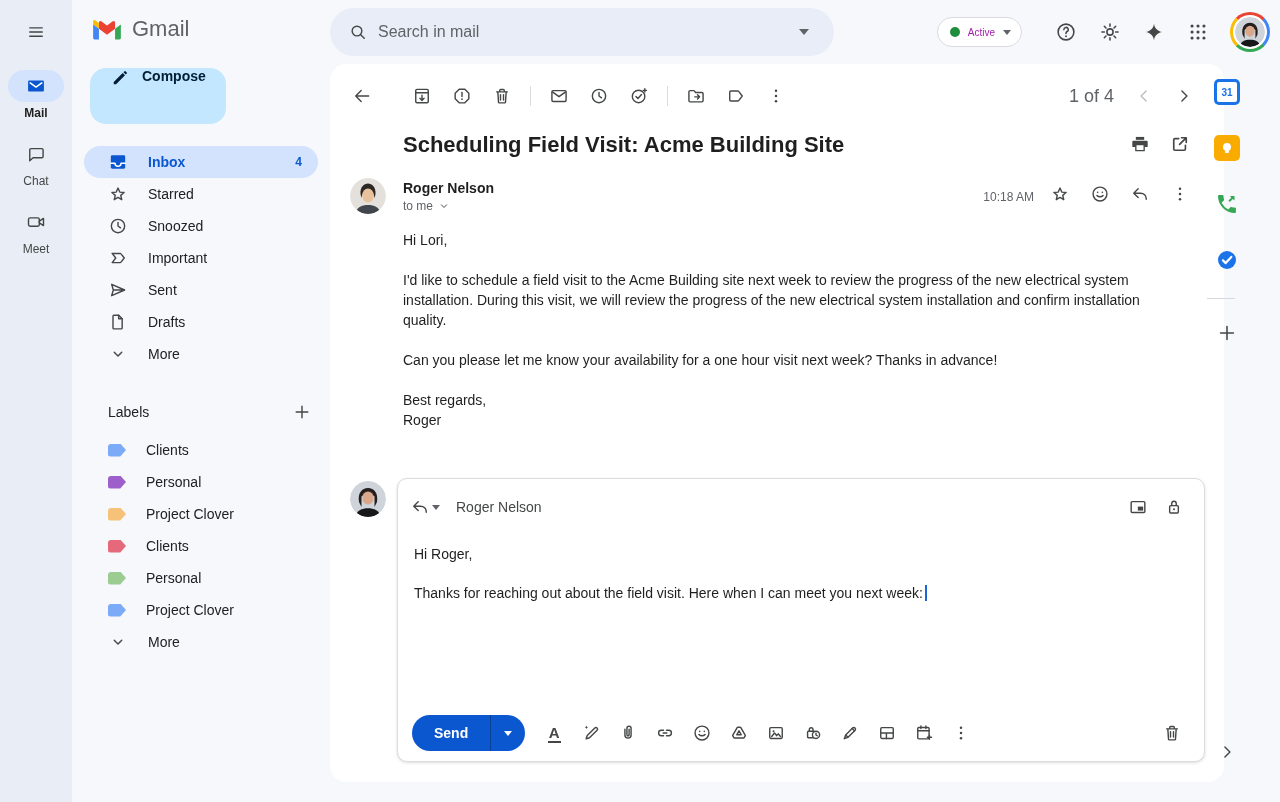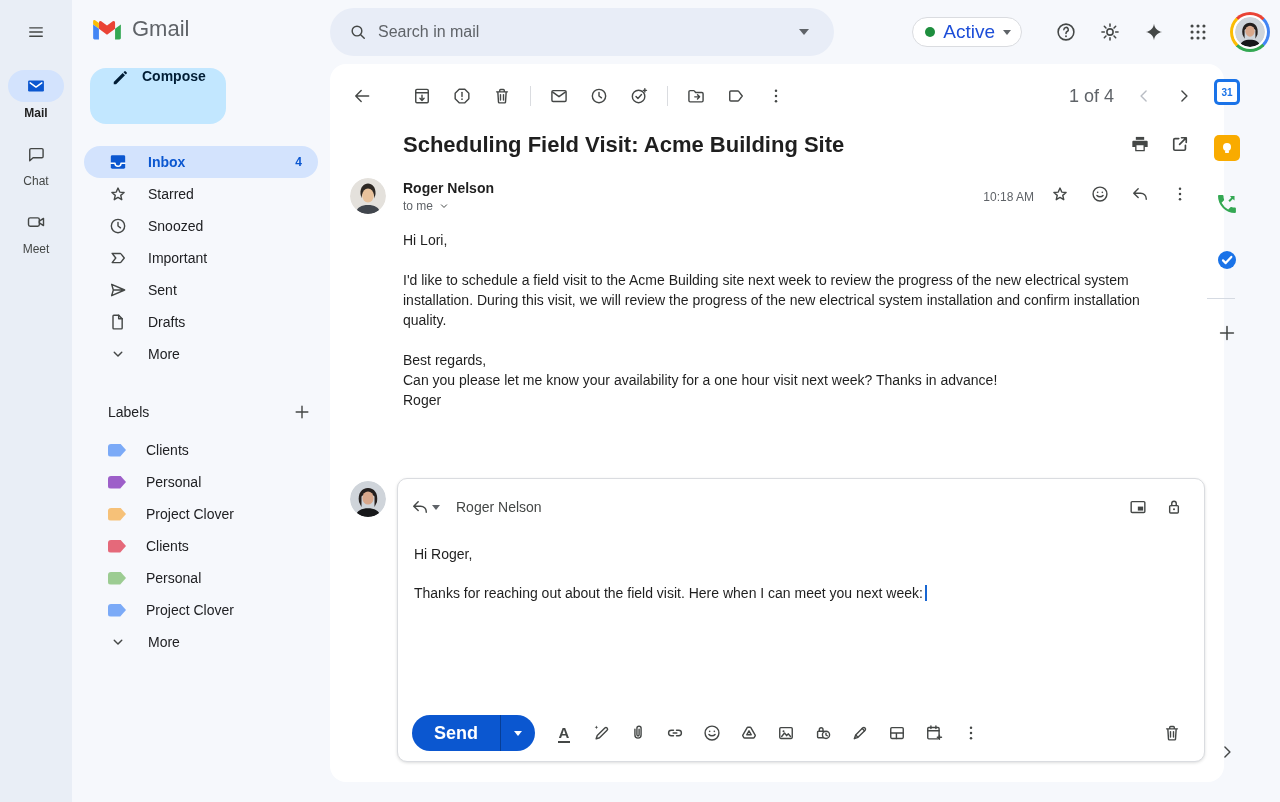--- a/index.html
+++ b/index.html
@@ -14,21 +14,21 @@
   
   #header{position:absolute;left:72px;top:0;right:0;height:64px}
   .brand{position:absolute;left:20px;top:16px;display:flex;align-items:center;gap:10px}
   .brand-name{font-size:22px;color:#5f6368}
   .searchbar{position:absolute;left:258px;top:8px;width:504px;height:48px;background:#e8edf7;border-radius:24px;display:flex;align-items:center;padding:0 10px 0 8px}
   .searchbar input{flex:1;border:none;background:transparent;outline:none;font-size:16px;color:#1f1f1f}
   .searchbar input::placeholder{color:#5f6368}
   .hdr-right{position:absolute;right:10px;top:12px;display:flex;align-items:center;gap:4px}
   .active-pill{display:flex;align-items:center;gap:8px;height:30px;padding:0 10px 0 12px;border:1px solid #dadce0;border-radius:16px;background:#fff;margin-right:20px}
   .active-dot{width:10px;height:10px;border-radius:50%;background:#1e8e3e}
-  .active-label{font-size:19px;color:#1d4ed8}
+  .active-label{font-size:10px;color:#a21caf}
   .caret-down{width:0;height:0;border-left:5px solid transparent;border-right:5px solid transparent;border-top:6px solid #5f6368}
   .avatar-ring{width:40px;height:40px;border-radius:50%;margin-left:8px;background:conic-gradient(from 315deg,#ea4335 0 25%,#4285f4 0 50%,#34a853 0 75%,#fbbc04 0 100%);display:flex;align-items:center;justify-content:center}
   .avatar-ring .gap{width:34px;height:34px;border-radius:50%;background:#fff;display:flex;align-items:center;justify-content:center}
   .avatar{border-radius:50%;overflow:hidden;display:block}
 
   
   #rail{position:absolute;left:0;top:0;width:72px;height:802px;background:#e9eef6;display:flex;flex-direction:column;align-items:center}
   #rail .hamburger{margin-top:12px}
   .rail-item{margin-top:18px;display:flex;flex-direction:column;align-items:center;gap:4px;cursor:pointer}
   .rail-pill{width:56px;height:32px;border-radius:16px;display:flex;align-items:center;justify-content:center}
@@ -72,21 +72,21 @@
   .composer-box{flex:1;margin-left:11px;background:#fff;border:1px solid #dadce0;border-radius:10px;box-shadow:0 1px 3px rgba(60,64,67,.18);height:284px;position:relative}
   .cmp-head{display:flex;align-items:center;padding:10px 12px 0 6px}
   .reply-sel{display:flex;align-items:center;gap:2px;padding:6px 6px;border-radius:4px;cursor:pointer}
   .cmp-recipient{font-size:14px;color:#444746;margin-left:10px}
   .cmp-head .sp{flex:1}
   .cmp-body{padding:20px 16px 0;font-size:14px;line-height:19px;color:#1f1f1f}
   .cmp-body .l2{margin-top:20px}
   .text-caret{display:inline-block;width:2px;height:16px;background:#1967d2;margin-left:2px;vertical-align:-3px}
   .cmp-toolbar{position:absolute;left:14px;right:14px;bottom:10px;display:flex;align-items:center;gap:1px}
   .send-split{display:flex;margin-right:10px}
-  .send-main{height:36px;padding:0 22px;background:#0b57d0;color:#fff;font-size:18px;font-weight:bold;border-radius:18px 0 0 18px;display:flex;align-items:center}
+  .send-main{height:36px;padding:0 22px;background:#0b57d0;color:#fff;font-size:14px;font-weight:bold;border-radius:18px 0 0 18px;display:flex;align-items:center}
   .send-caret{width:35px;height:36px;background:#0b57d0;border-radius:0 18px 18px 0;border-left:1px solid rgba(0,0,0,.28);display:flex;align-items:center;justify-content:center}
   .send-caret .caret-down{border-top-color:#fff;border-left-width:4px;border-right-width:4px;border-top-width:5px}
   .ibtn36{width:36px;height:36px;border-radius:50%;display:flex;align-items:center;justify-content:center;flex:0 0 auto}
   .fmt-a{font-size:15px;color:#444746;border-bottom:2px solid #444746;line-height:17px;padding:0 1px;font-weight:bold}
   .cmp-trash{margin-left:auto}
 
   
   #rightpanel{position:absolute;right:17px;top:64px;width:56px;bottom:0;display:flex;flex-direction:column;align-items:flex-start;padding-top:8px}
   .app-sq{width:26px;height:26px;border-radius:5px;display:flex;align-items:center;justify-content:center}
   .rp-btn{width:40px;height:40px;border-radius:50%;display:flex;align-items:center;justify-content:center;margin-bottom:16px}
@@ -462,22 +462,22 @@
                   <circle cx="12" cy="12" r="1.5"></circle>
                   <circle cx="12" cy="18.4" r="1.5"></circle>
                 </g>
               </svg>
           </button>
         </div>
       </div>
       <div class="msg-body">
         <p>Hi Lori,</p>
         <p class="gap">I'd like to schedule a field visit to the Acme Building site next week to review the progress of the new electrical system installation. During this visit, we will review the progress of the new electrical system installation and confirm installation quality.</p>
+        <p>Can you please let me know your availability for a one hour visit next week? Thanks in advance!</p>
         <p style="margin-top:20px">Best regards,</p>
-        <p>Can you please let me know your availability for a one hour visit next week? Thanks in advance!</p>
         <p>Roger</p>
       </div>
     </section>
 
     <section class="composer">
       <svg class="avatar" width="36" height="36" viewBox="0 0 36 36" style="margin-top:3px">
         <defs>
             <clipPath id="c3">
               <circle cx="18" cy="18" r="18"></circle>
             </clipPath>

